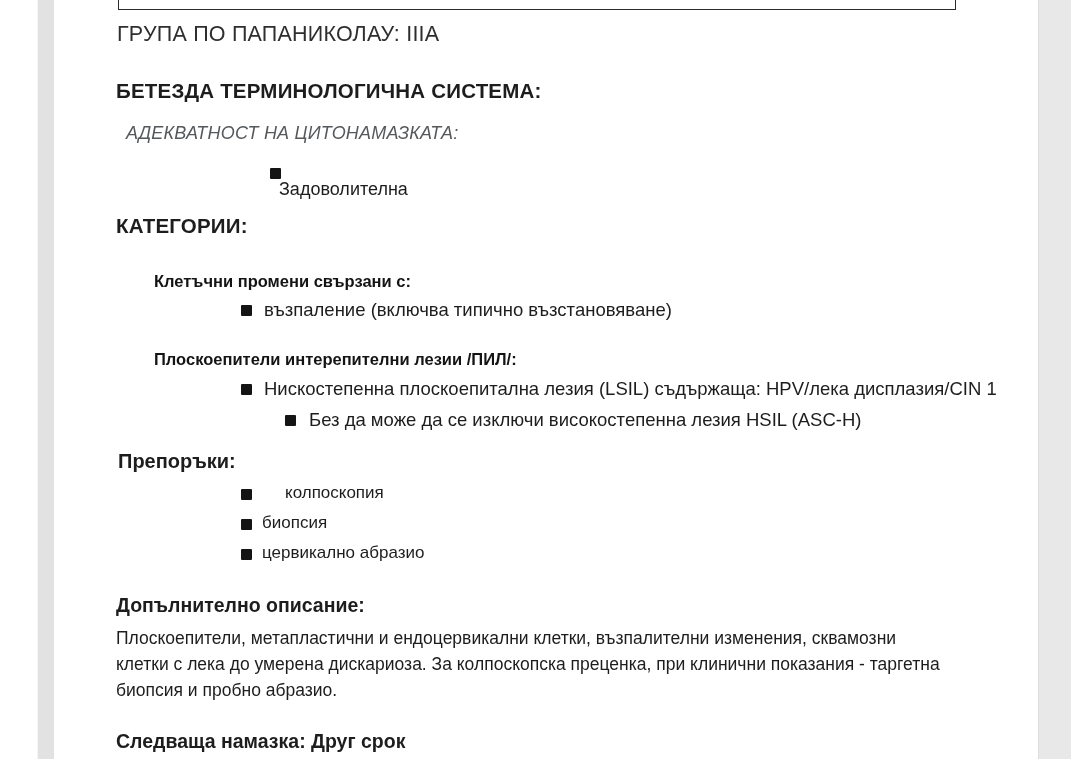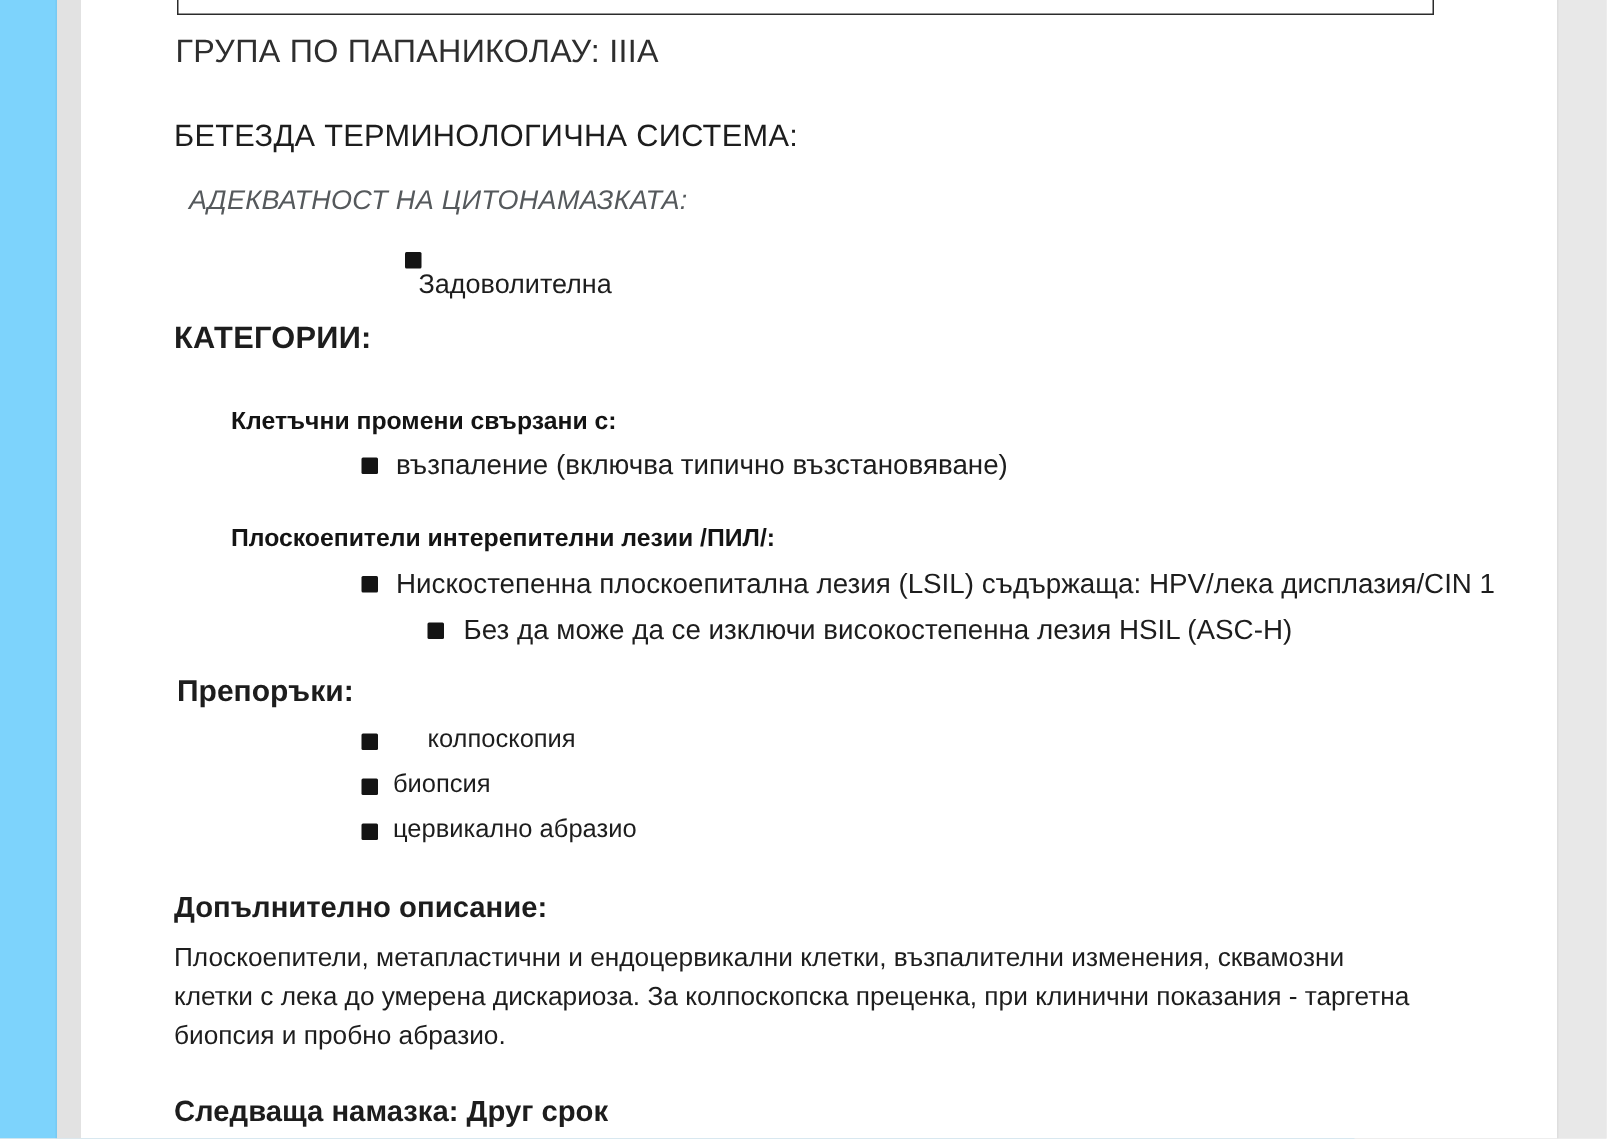--- a/index.html
+++ b/index.html
@@ -9,21 +9,21 @@
     width: 1071px;
     height: 759px;
     overflow: hidden;
     background: #e8e8e8;
     font-family: "Liberation Sans", sans-serif;
   }
   .page-shell {
     position: relative;
     width: 903px;
     height: 759px;
-    background: #7dd3fc;
+    background: #ffffff;
   }
   
   .sheet {
     position: absolute;
     left: 38px;
     top: 0;
     width: 1000px;
     height: 759px;
     background: #ffffff;
     box-shadow: 0 0 0 1px rgba(0,0,0,0.04);
@@ -66,21 +66,21 @@
     top: 22px;
     font-size: 21.5px;
     letter-spacing: 0.2px;
     color: #2e2e2e;
   }
 
   .h-bethesda {
     left: 34px;
     top: 79px;
     font-size: 20.5px;
-    font-weight: normal;
+    font-weight: bold;
     letter-spacing: 0.2px;
     text-align: right;
   }
 
   .adekv {
     left: 44px;
     top: 123px;
     font-size: 18px;
     font-style: italic;
     color: #55595c;

